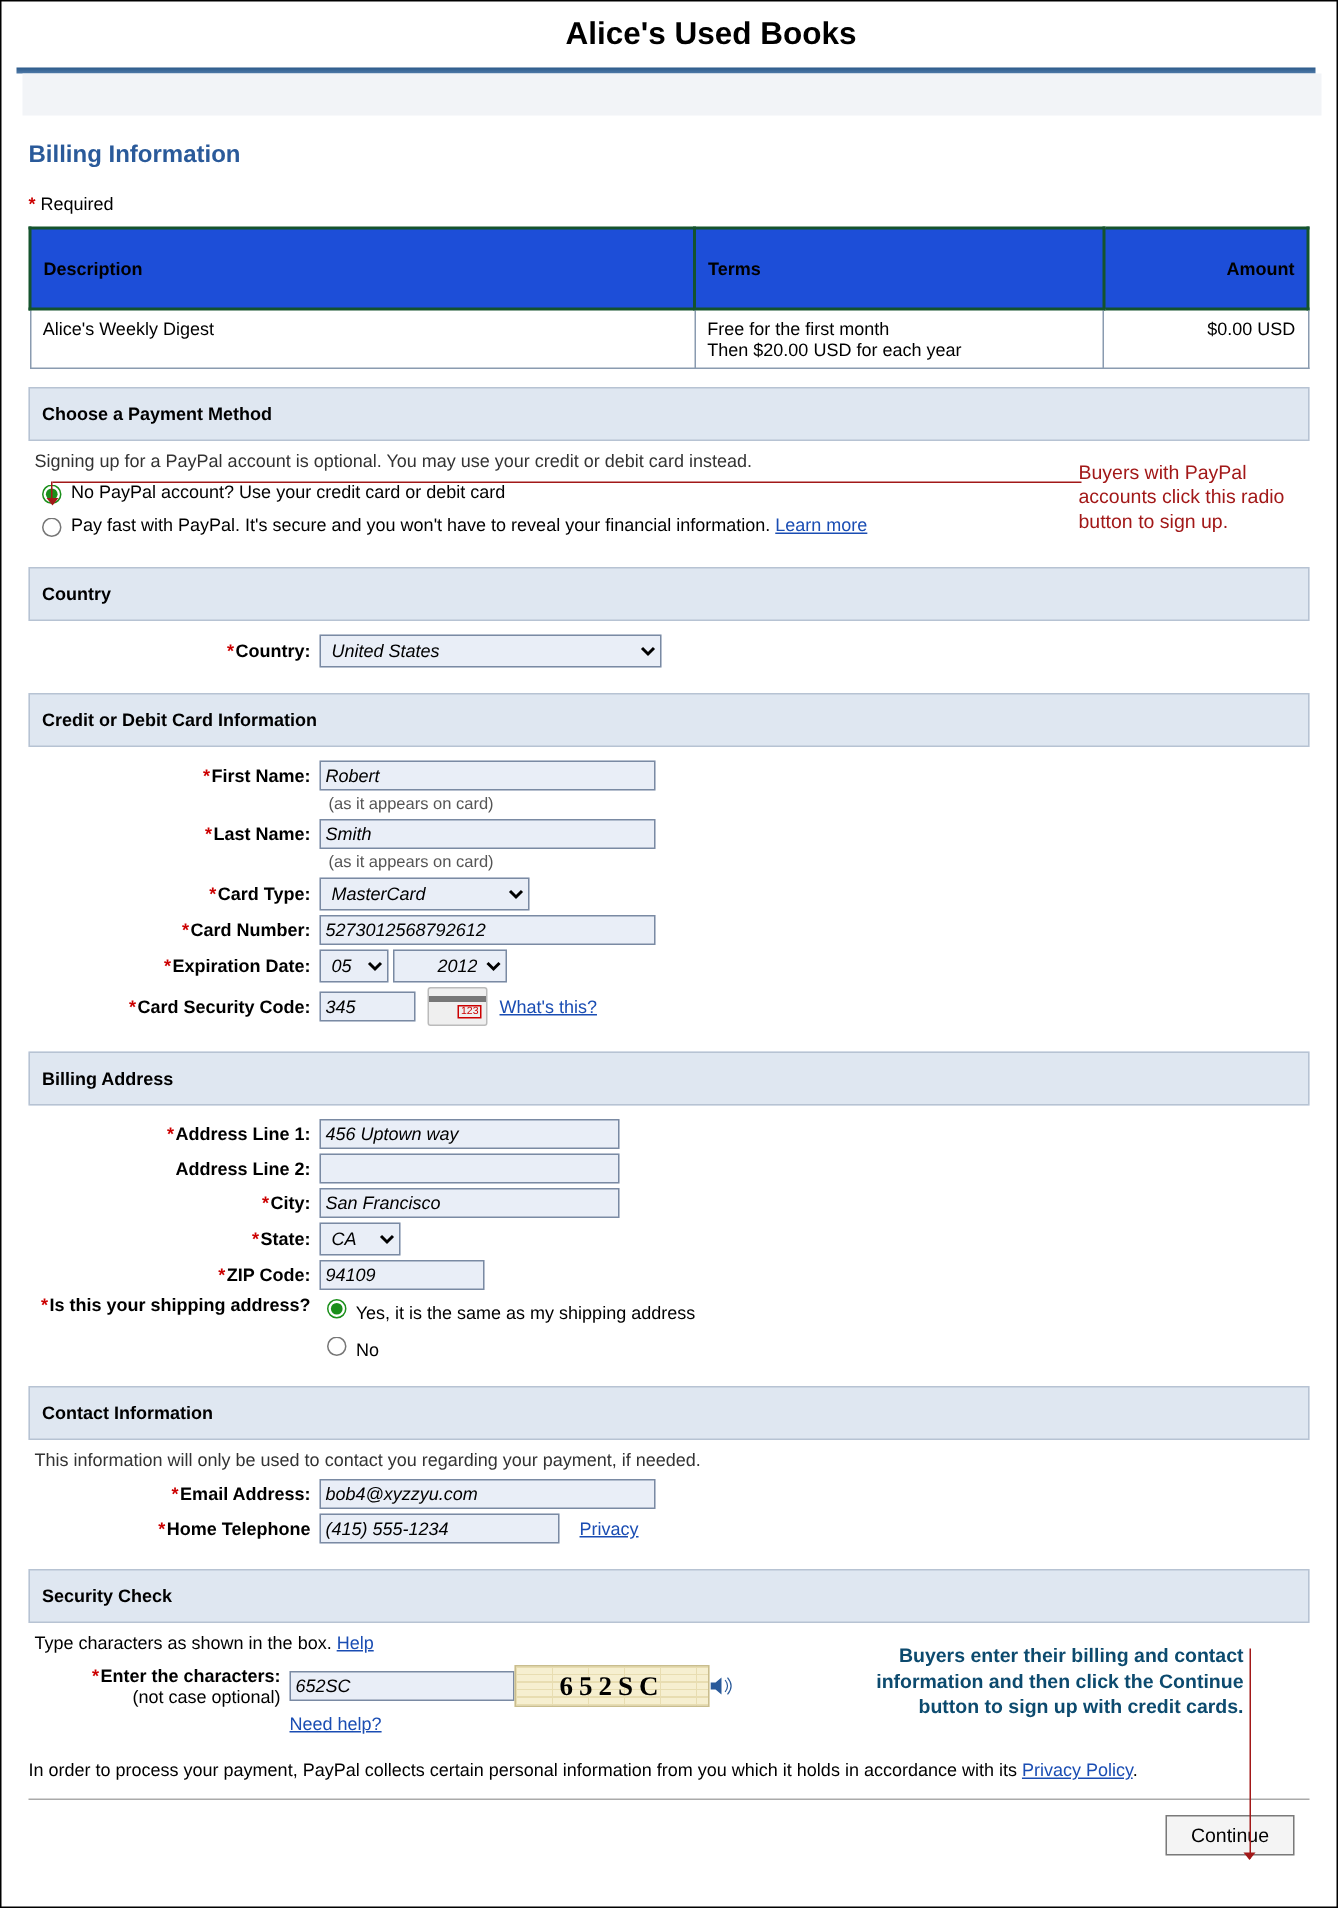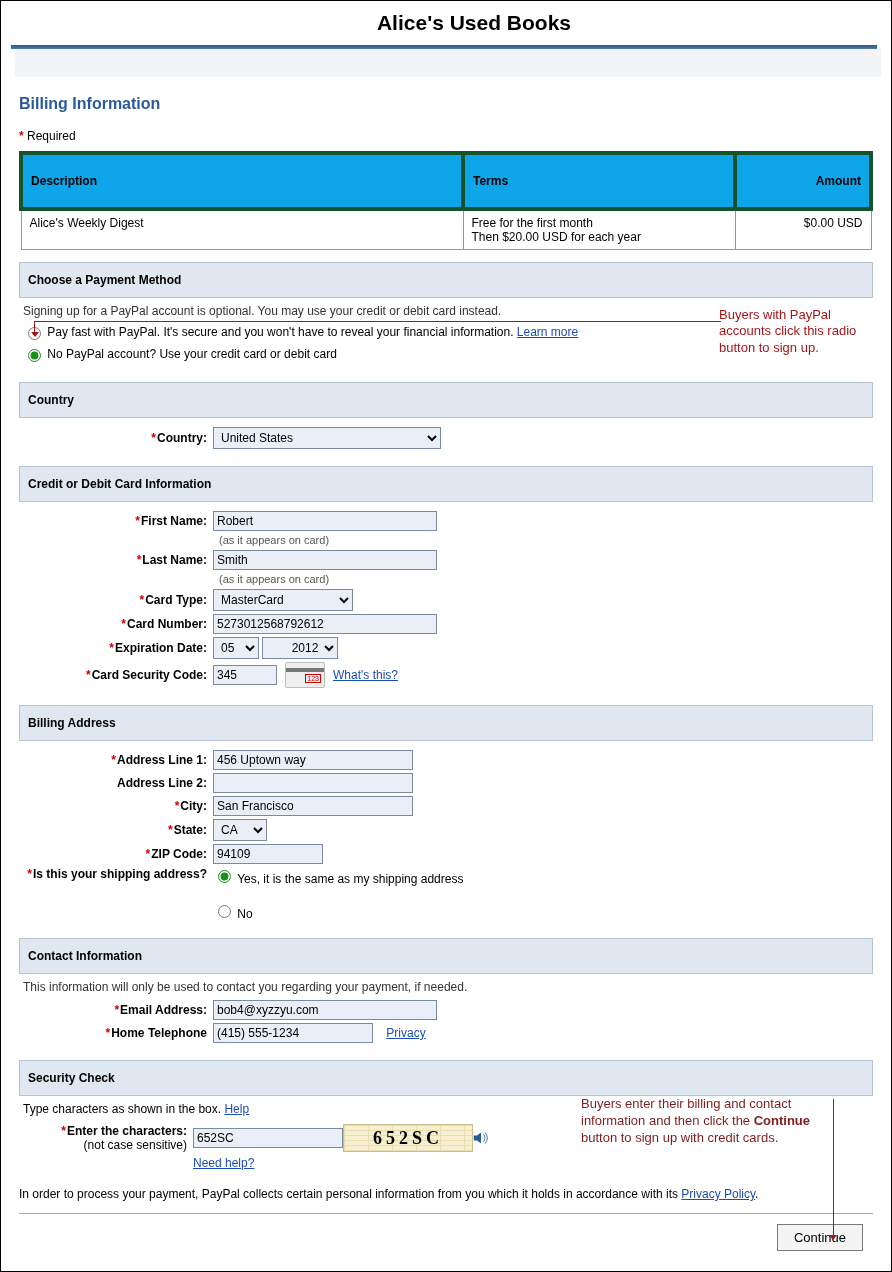--- a/index.html
+++ b/index.html
@@ -20,62 +20,62 @@
   }
   .inner { padding: 0 18px 18px 18px; }
   .header { padding: 10px 18px 6px 18px; text-align: center; }
   .shop-title { font-family: "Arial Black", Arial, sans-serif; font-weight: 900; font-size: 21px; margin: 0 0 4px 56px; }
   .h-rule { height: 4px; background: linear-gradient(#2c5a8a,#4f7aa8); margin: 0 14px 0 10px; }
   .lightband { height: 28px; background: #f2f4f7; margin: 0 10px 18px 14px; }
   .page-heading { color: #2a5a9a; font-size: 16px; font-weight: bold; margin: 0 0 16px 0; }
   .req-row { margin-bottom: 8px; }
   .ast { color: #c00; font-weight: bold; }
   .order-table { width: 100%; border-collapse: collapse; border: 1px solid #8a9bb0; }
-  .order-table th { background: #0ea5e9; text-align: left; font-weight: bold; padding: 19px 8px; border: 4px solid #14532d; font-size: 12px; }
+  .order-table th { background: #1d4ed8; text-align: left; font-weight: bold; padding: 19px 8px; border: 2px solid #14532d; font-size: 12px; }
   .order-table th.right, .order-table td.right { text-align: right; }
   .order-table td { padding: 5px 8px; border: 1px solid #8a9bb0; vertical-align: top; }
   .section-bar { background: #dfe7f1; border: 1px solid #b7c3d3; padding: 10px 8px; font-size: 12px; font-weight: bold; margin-top: 12px; }
   .section-body { padding: 6px 4px 2px 4px; }
   .muted { color: #333; }
   .link { color: #1a4db3; text-decoration: underline; cursor: pointer; }
   .radio-row { margin: 6px 0; position: relative; }
   .radio-row input { vertical-align: middle; }
   .radio-row label { vertical-align: middle; }
   .radio-row.selected input { accent-color: #1a8f1a; }
   .ann1 { position: absolute; color: #a21818; font-size: 13px; line-height: 1.25; left: 718px; top: 306px; width: 158px; }
   .ann-arrow1 { position: absolute; left: 34px; top: 320px; width: 686px; height: 18px; border-top: 1px solid #a21818; pointer-events: none; }
   .ann-arrow1:before { content:""; position:absolute; left:-1px; top:-1px; height: 15px; border-left:1px solid #a21818; }
   .ann-arrow1 .tick { position:absolute; left:-4px; top:10px; width:0; height:0; border-left:4px solid transparent; border-right:4px solid transparent; border-top:5px solid #a21818; }
   .formrow { display: flex; align-items: center; margin: 3px 0; }
   .formrow .lbl { width: 190px; text-align: right; padding-right: 6px; font-weight: bold; font-size: 12px; }
   .formrow .lbl .ast { margin-right: 1px; }
   .formrow .ctrl { }
   .sub { margin-left: 196px; color: #555; font-size: 11px; margin-bottom: 4px; }
-  input[type=text], select { font-size: 12px; background: #e9eef7; border: 1px solid #7a8aa3; padding: 2px 3px; }
+  input[type=text], select { font-size: 12px; background: #e9eef7; border: 1px solid #7a8aa3; padding: 2px 3px; font-style: italic; }
   input.wide { width: 224px; }
   input.med { width: 200px; }
   input.short { width: 64px; }
   input.mid { width: 160px; }
   select.country { width: 228px; }
   select.card { width: 140px; }
   select.mm { width: 46px; }
   select.yy { width: 76px; text-align: right; }
   select.state { width: 54px; }
   .csc-wrap { display: flex; align-items: center; gap: 8px; }
   .csc-card { width: 40px; height: 26px; background: #efefef; border: 1px solid #bbb; border-radius: 2px; position: relative; }
   .csc-card:before { content:""; position:absolute; top:5px; left:0; right:0; height:4px; background:#777; }
   .csc-card .red { position:absolute; right:3px; bottom:4px; font-size:7px; color:#c00; border:1px solid #c00; padding:0 1px; }
   .captcha { display:flex; align-items:center; gap:0; }
   .captcha-img { width: 130px; height: 28px; background: #f6efd0; border: 1px solid #c9bd8e; display:flex; align-items:center; justify-content:center; letter-spacing: 4px; font-family: Georgia, serif; font-weight: bold; font-size: 18px; background-image: repeating-linear-gradient(0deg,#e8ddb1 0,#e8ddb1 1px,transparent 1px,transparent 5px), repeating-linear-gradient(90deg,#e8ddb1 0,#e8ddb1 1px,transparent 1px,transparent 24px); }
   .speaker { width:16px; height:14px; display:inline-block; }
   .policy { margin-top: 12px; }
   .hr2 { border: none; border-top: 1px solid #aaa; margin: 12px 0 10px 0; }
   .btn-row { text-align: right; padding-right: 10px; position: relative; }
   .continue-btn { background: #f4f4f4; border: 1px solid #7a7a7a; padding: 5px 16px; font-size: 13px; cursor: pointer; }
-  .ann2 { position:absolute; left: 580px; top: 1095px; width: 248px; color:#7f1d1d; text-align:left; font-size:13px; line-height:1.3; }
+  .ann2 { position:absolute; left: 580px; top: 1095px; width: 248px; color:#0c4a6e; text-align:right; font-size:13px; line-height:1.3;font-weight:bold; }
   .ann2-line { position:absolute; left: 832px; top: 1098px; height: 140px; border-right:1px solid #a21818; }
   .ann2-line .tick { position:absolute; right:-4px; bottom:-1px; width:0; height:0; border-left:4px solid transparent; border-right:4px solid transparent; border-top:5px solid #a21818; }
 </style>
 </head>
 <body>
 
 <div class="page">
   <div class="header">
     <div class="shop-title">Alice's Used Books</div>
   </div>
@@ -100,27 +100,27 @@
           <div>Then $20.00 USD for each year</div>
         </td>
         <td class="right">$0.00 USD</td>
       </tr>
     </tbody>
       </table>
 
     <div class="section-bar">Choose a Payment Method</div>
     <div class="section-body">
       <div class="muted">Signing up for a PayPal account is optional. You may use your credit or debit card instead.</div>
+      <div class="radio-row selected">
+        <input type="radio" name="pm" checked="" style="">
+        <label>No PayPal account? Use your credit card or debit card</label>
+      </div>
       <div class="radio-row">
         <input type="radio" name="pm" style="">
         <label><span>Pay fast with PayPal. It's secure and you won't have to reveal your financial information.</span> <span class="link">Learn more</span></label>
-      </div>
-      <div class="radio-row selected">
-        <input type="radio" name="pm" checked="" style="">
-        <label>No PayPal account? Use your credit card or debit card</label>
       </div>
     </div>
 
     <div class="section-bar">Country</div>
     <div class="section-body">
       <div class="formrow">
         <div class="lbl"><span class="ast">*</span><span>Country:</span></div>
         <div class="ctrl"><select class="country"><option>United States</option></select></div>
       </div>
     </div>
@@ -182,21 +182,21 @@
         <div class="lbl"><span class="ast">*</span><span>State:</span></div>
         <div class="ctrl"><select class="state"><option>CA</option></select></div>
       </div>
       <div class="formrow">
         <div class="lbl"><span class="ast">*</span><span>ZIP Code:</span></div>
         <div class="ctrl"><input type="text" style="width: 110px;" value="94109"></div>
       </div>
       <div class="formrow" style="align-items:flex-start">
         <div class="lbl"><span class="ast">*</span><span>Is this your shipping address?</span></div>
         <div class="ctrl">
-          <div class="opt" style="margin-bottom:16px"><input type="radio" name="shp" checked="" style="accent-color: rgb(26, 143, 26);"> <span>Yes, it is the same as my shipping address</span></div>
+          <div class="opt" style="margin-bottom:6px"><input type="radio" name="shp" checked="" style="accent-color: rgb(26, 143, 26);"> <span>Yes, it is the same as my shipping address</span></div>
           <div class="opt"><input type="radio" name="shp" style=""> <span>No</span></div>
         </div>
       </div>
     </div>
 
     <div class="section-bar">Contact Information</div>
     <div class="section-body">
       <div class="muted" style="margin-bottom:6px">This information will only be used to contact you regarding your payment, if needed.</div>
       <div class="formrow">
         <div class="lbl"><span class="ast">*</span><span>Email Address:</span></div>
@@ -208,21 +208,21 @@
           <input type="text" class="mid" value="(415) 555-1234" style="">
           &nbsp;&nbsp;&nbsp;<span class="link">Privacy</span>
         </div>
       </div>
     </div>
 
     <div class="section-bar">Security Check</div>
     <div class="section-body">
       <div style="margin-bottom:8px"><span>Type characters as shown in the box.</span> <span class="link">Help</span></div>
       <div class="formrow" style="align-items:flex-start">
-        <div class="lbl" style="width:170px"><span class="ast">*</span><span>Enter the characters:</span><br><span style="font-weight:normal">(not case sensitive)</span></div>
+        <div class="lbl" style="width:170px"><span class="ast">*</span><span>Enter the characters:</span><br><span style="font-weight:normal">(not case optional)</span></div>
         <div class="ctrl">
           <div class="captcha">
             <input type="text" style="width: 150px;" value="652SC">
             <span class="captcha-img">652SC</span>
             <svg class="speaker" viewBox="0 0 20 16">
                 <path d="M1 5h4l5-4v14l-5-4H1z" fill="#2a5a9a"></path>
                 <path d="M13 3q4 5 0 10" stroke="#2a5a9a" fill="none"></path>
                 <path d="M15 1q6 7 0 14" stroke="#2a5a9a" fill="none"></path>
               </svg>
           </div>

